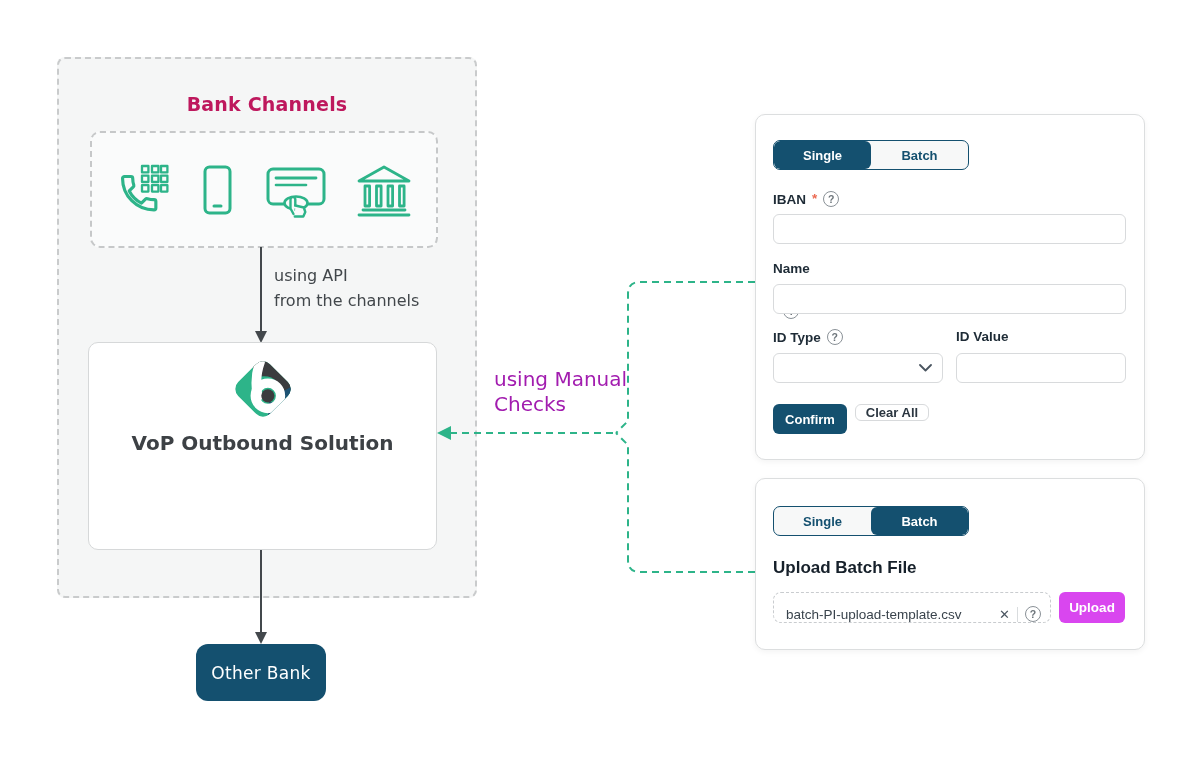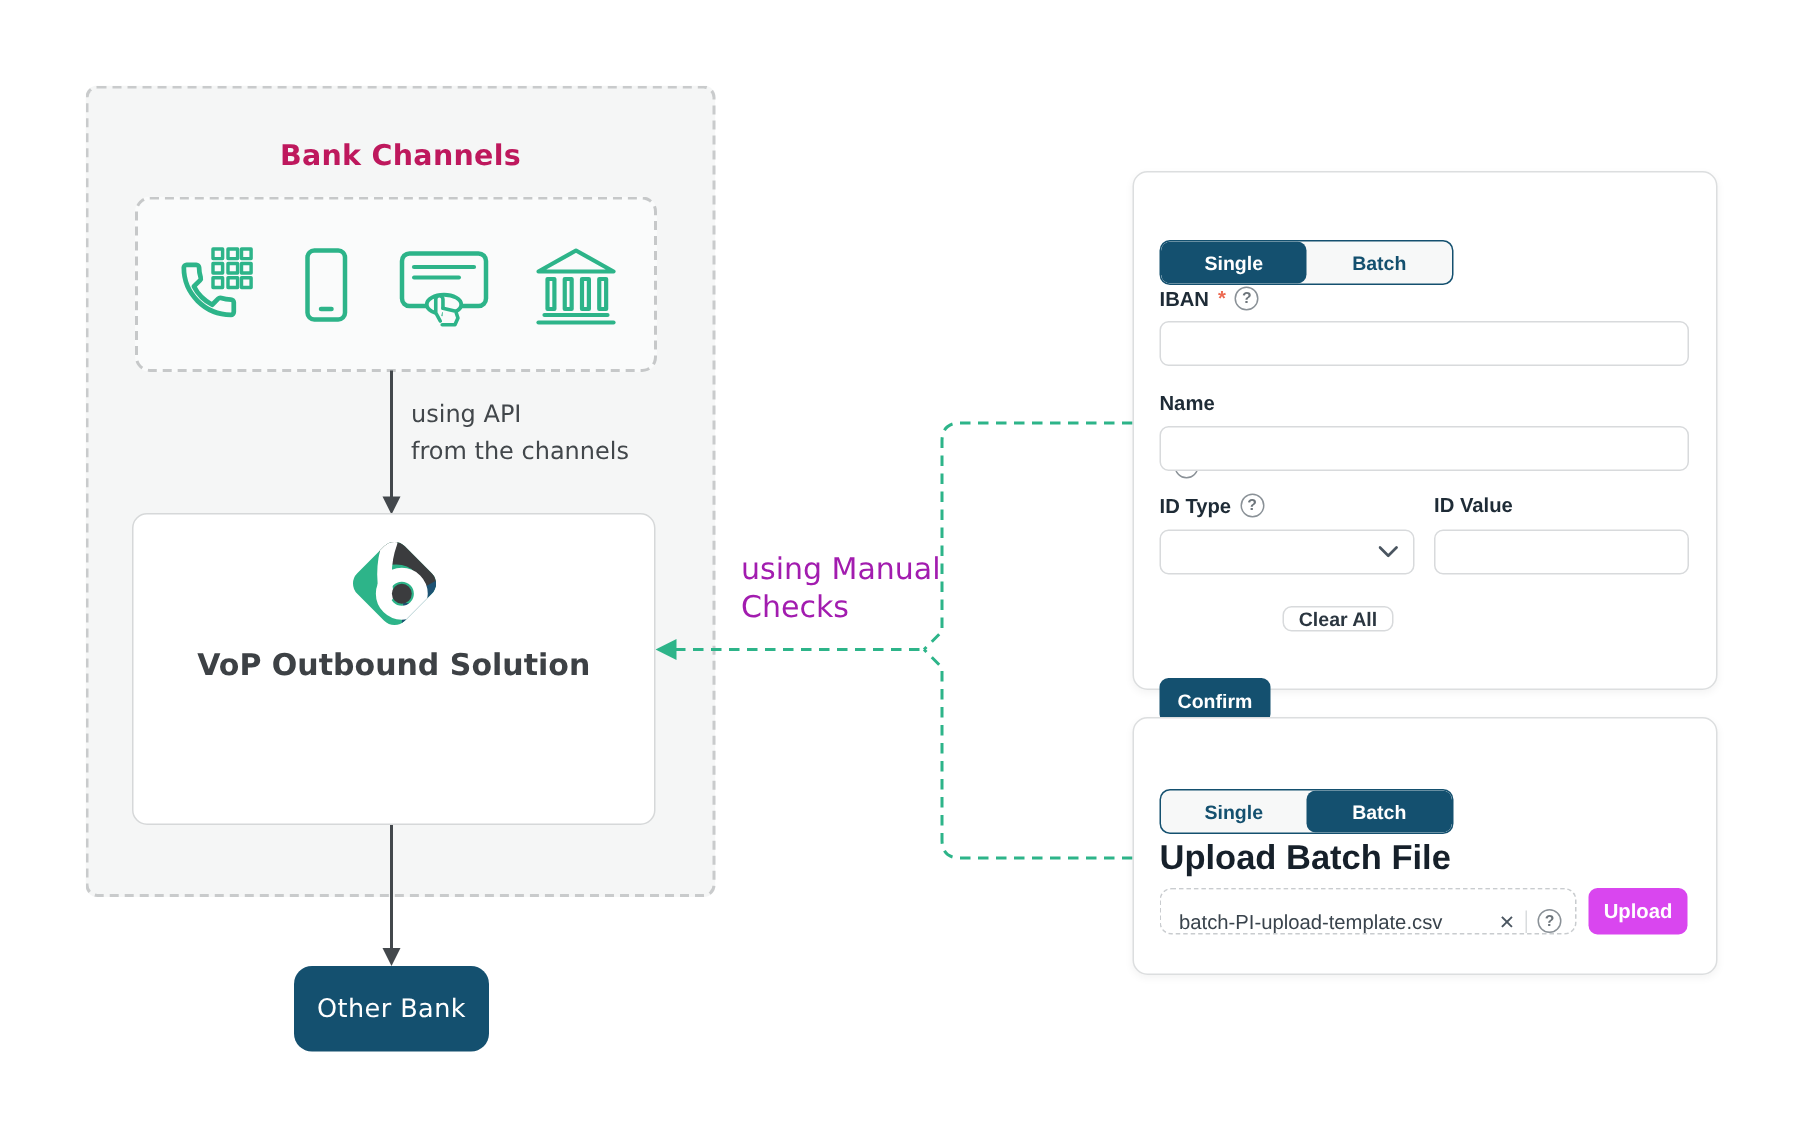--- a/index.html
+++ b/index.html
@@ -33,21 +33,21 @@
               border-radius:12px;display:flex;align-items:center;justify-content:center;
               color:#fff;font-size:17px;font-weight:500;z-index:3;letter-spacing:.3px;}
 
   
   .panel{position:absolute;width:388px;background:#ffffff;border:1px solid #dcdedf;border-radius:10px;
          box-shadow:0 2px 6px rgba(0,0,0,.05);z-index:3;font-family:"Liberation Sans",sans-serif;}
   .panel1{left:755px;top:114px;height:344px;}
   .panel2{left:755px;top:478px;height:170px;}
 
   .tabs{position:absolute;left:17px;display:flex;width:196px;height:30px;
-        border:1px solid #14506f;border-radius:7px;background:#f7f8f8;overflow:hidden;box-sizing:border-box;margin-top:20px;}
+        border:1px solid #14506f;border-radius:7px;background:#f7f8f8;overflow:hidden;box-sizing:border-box;}
   .panel1 .tabs{top:25px;}
   .panel2 .tabs{top:27px;}
   .tab{flex:1;display:flex;align-items:center;justify-content:center;border:none;background:transparent;
        font-family:"Liberation Sans",sans-serif;font-size:13px;font-weight:700;color:#14506f;cursor:pointer;padding:0;}
   .tab.active{background:#14506f;color:#ffffff;border-radius:6px;}
 
   .label-row{position:absolute;display:flex;align-items:center;gap:6px;
              font-size:13.5px;font-weight:700;color:#1e2b36;}
   .req{color:#ec6a52;font-weight:700;transform:translateY(-1px);}
   .help{width:16px;height:16px;border:1.4px solid #8a9197;border-radius:50%;color:#6d757b;
@@ -59,27 +59,27 @@
           font-size:13.5px;color:#333;padding:0 10px;outline:none;}
   .tfield.half{width:170px;}
 
   .select{position:absolute;left:17px;top:238px;width:170px;height:30px;border:1px solid #d8dadc;
           border-radius:6px;background:#fff;box-sizing:border-box;display:flex;align-items:center;
           justify-content:space-between;padding:0 10px;cursor:pointer;}
   .sel-val{font-size:13.5px;color:#333;}
 
   .btn{display:flex;align-items:center;justify-content:center;border-radius:6px;cursor:pointer;
        font-family:"Liberation Sans",sans-serif;font-size:13px;font-weight:700;box-sizing:border-box;border:none;}
-  .btn-confirm{position:absolute;left:17px;top:289px;width:74px;height:30px;background:#14506f;color:#fff;margin-top:48px;}
+  .btn-confirm{position:absolute;left:17px;top:289px;width:74px;height:30px;background:#14506f;color:#fff;}
   .btn-clear{position:absolute;left:99px;top:289px;width:74px;height:17px;background:#fff;color:#2b3640;
              border:1px solid #d8dadc;}
   .btn-upload{position:absolute;left:303px;top:113px;width:66px;height:31px;background:#d946ef;color:#fff;
               font-size:13.5px;}
 
-  .ub-heading{position:absolute;left:17px;top:79px;margin:0;font-size:23px;font-weight:700;color:#16202a;}
+  .ub-heading{position:absolute;left:17px;top:79px;margin:0;font-size:17px;font-weight:700;color:#16202a;}
   .filebox{position:absolute;left:17px;top:113px;width:278px;height:31px;border:1.5px dashed #c9cccf;
            border-radius:8px;box-sizing:border-box;display:flex;align-items:flex-end;
            padding:0 9px 0 12px;background:#fff;cursor:pointer;}
   .fname{flex:1;font-size:13.5px;color:#39434c;white-space:nowrap;overflow:hidden;}
   .fx{font-size:13px;color:#4a5560;padding:0 7px;cursor:pointer;}
   .fdiv{width:1px;height:15px;background:#d9dcde;margin-right:7px;}
 </style>
 </head>
 <body>
 

